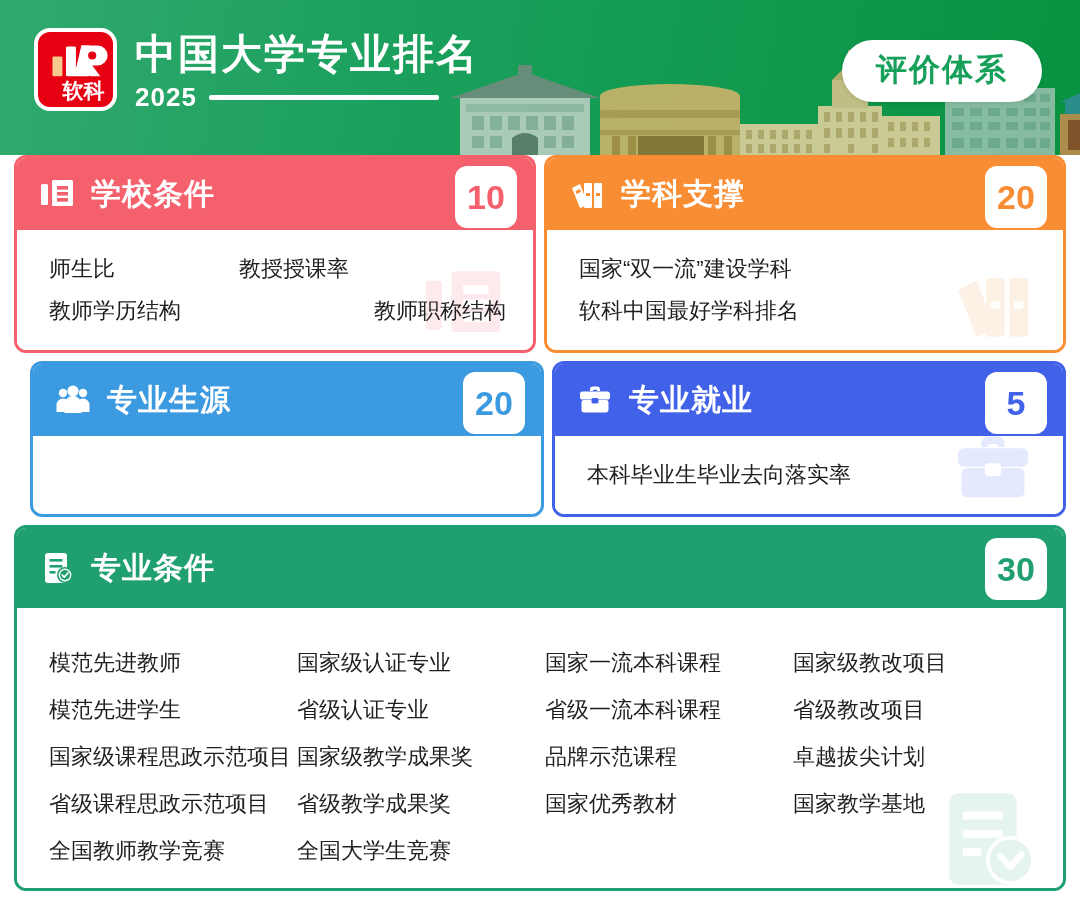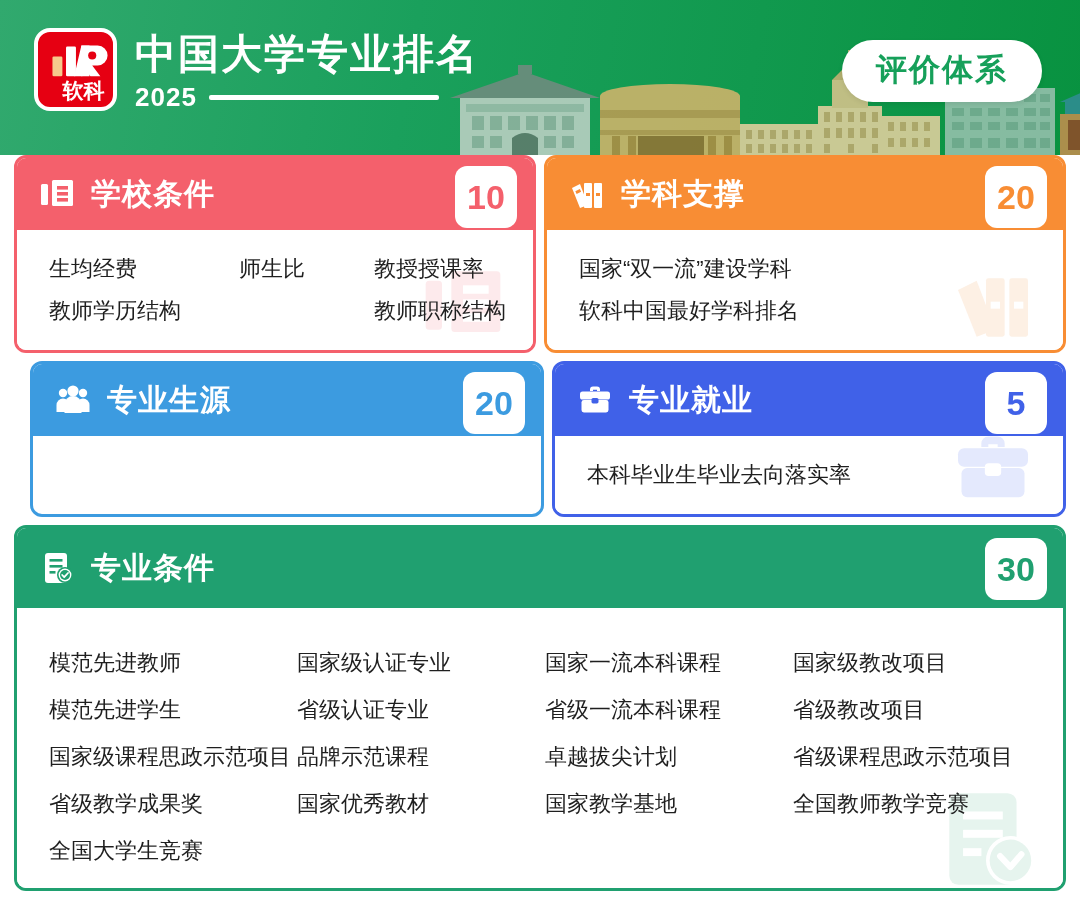--- a/index.html
+++ b/index.html
@@ -303,21 +303,20 @@
         <div class="card-body">
           <svg class="wm" viewBox="0 0 36 36">
             <rect x="2" y="8" width="7" height="21" rx="1.5" fill="#FDEAEC"></rect>
             <rect x="13" y="4" width="21" height="26" rx="1.5" fill="#FDEAEC"></rect>
             <rect x="18" y="10" width="11" height="3.6" fill="#ffffff"></rect>
             <rect x="18" y="16" width="11" height="3.6" fill="#ffffff"></rect>
             <rect x="18" y="22" width="11" height="3.6" fill="#ffffff"></rect>
           </svg>
           <div class="items cols-red">
             <div class="ln">
-              <span class="it">生均经费</span>
               <span class="it">师生比</span>
               <span class="it">教授授课率</span>
             </div>
             <div class="ln">
               <span class="it">教师学历结构</span>
               <span class="it">教师职称结构</span>
             </div>
           </div>
         </div>
       </div>
@@ -428,20 +427,21 @@
           <div class="items cols-green">
             <span class="it">模范先进教师</span>
             <span class="it">国家级认证专业</span>
             <span class="it">国家一流本科课程</span>
             <span class="it">国家级教改项目</span>
             <span class="it">模范先进学生</span>
             <span class="it">省级认证专业</span>
             <span class="it">省级一流本科课程</span>
             <span class="it">省级教改项目</span>
             <span class="it">国家级课程思政示范项目</span>
+            <span class="it">国家级教学成果奖</span>
             <span class="it">品牌示范课程</span>
             <span class="it">卓越拔尖计划</span>
             <span class="it">省级课程思政示范项目</span>
             <span class="it">省级教学成果奖</span>
             <span class="it">国家优秀教材</span>
             <span class="it">国家教学基地</span>
             <span class="it">全国教师教学竞赛</span>
             <span class="it">全国大学生竞赛</span>
             <span class="it"></span>
             <span class="it"></span>

